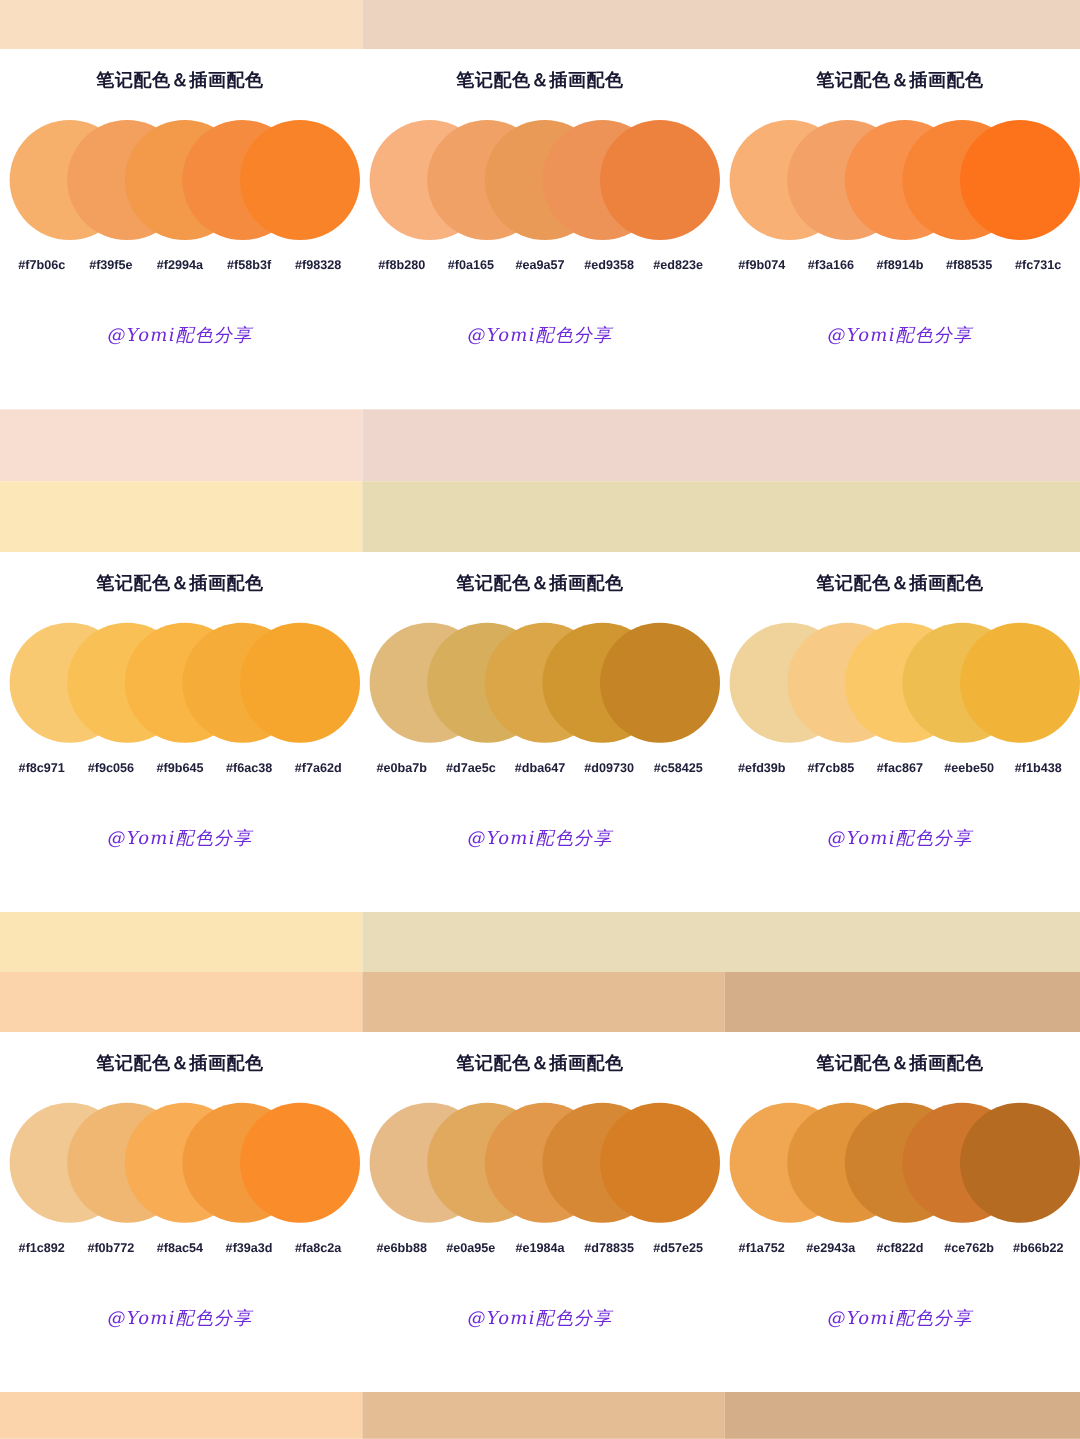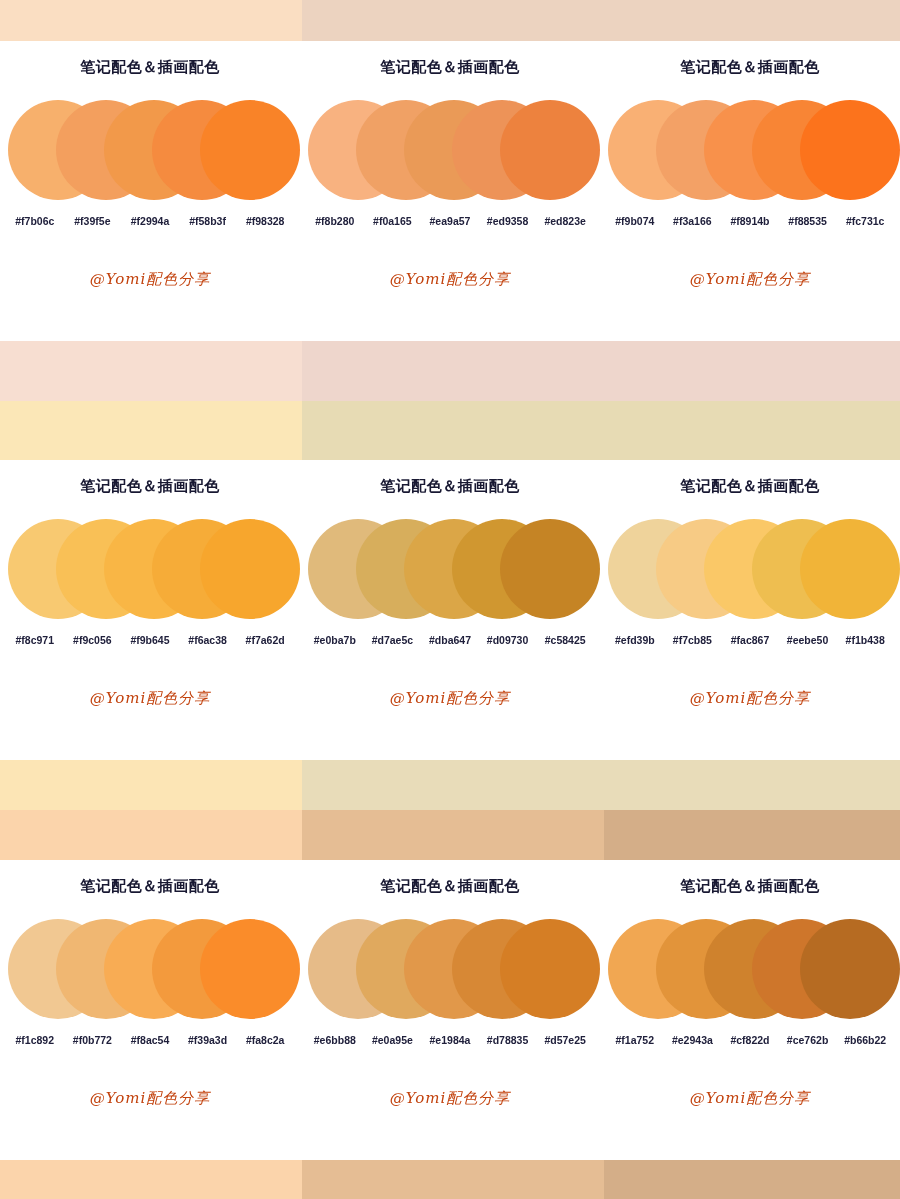--- a/index.html
+++ b/index.html
@@ -88,21 +88,21 @@
     font-size: 10.5px;
     font-weight: bold;
     color: #20203c;
     font-family: "Liberation Sans", "DejaVu Sans", sans-serif;
     white-space: nowrap;
   }
   .watermark {
     text-align: center;
     margin-top: 43px;
     font-size: 15px;
-    color: #c2410c;
+    color: #6d28d9;
     font-family: "DejaVu Serif", serif;
     font-style: italic;
     letter-spacing: 1px;
     white-space: nowrap;
   }
 </style>
 </head>
 <body>
 
 <div class="page">

